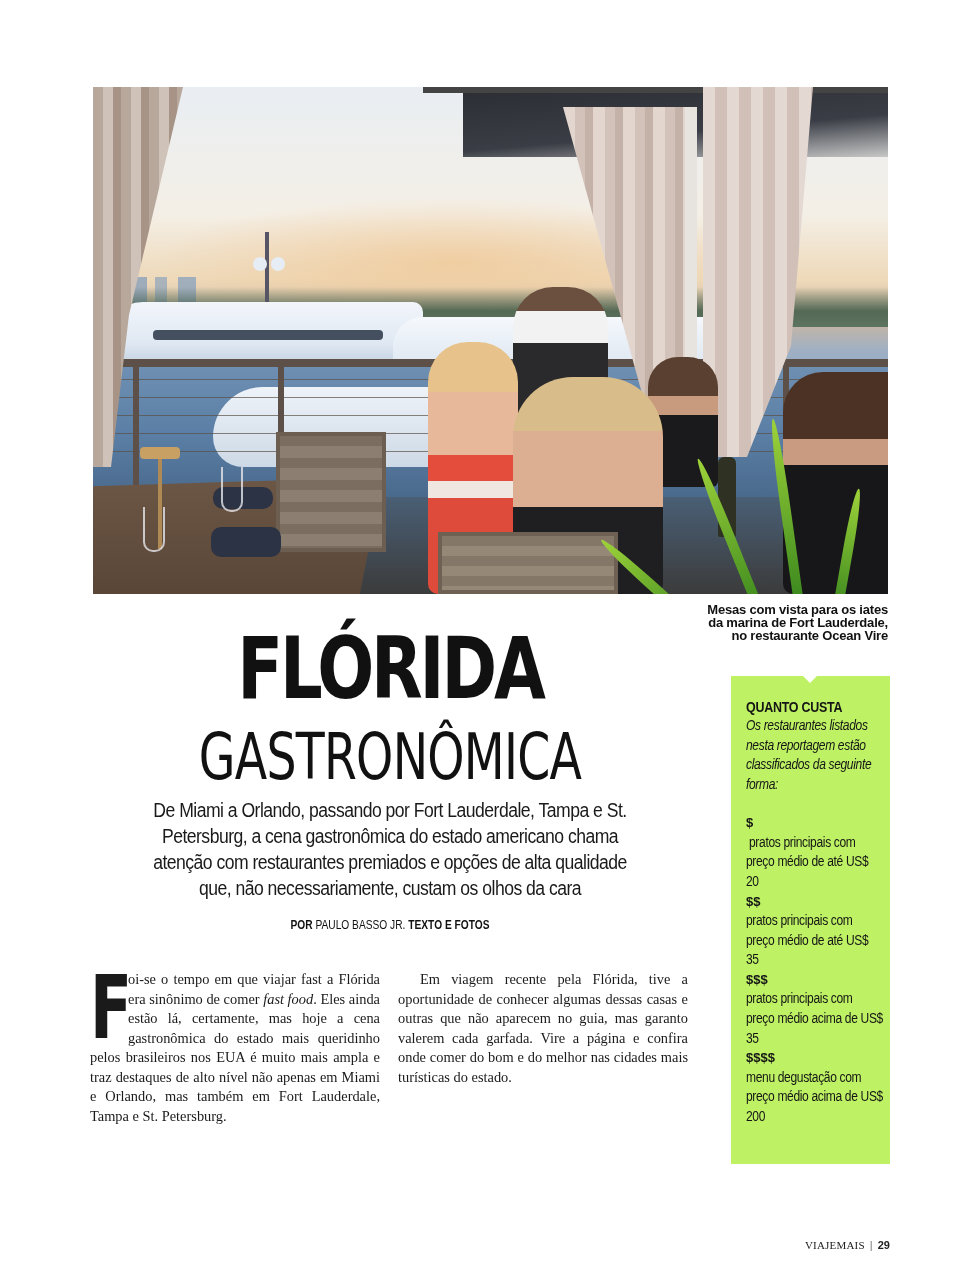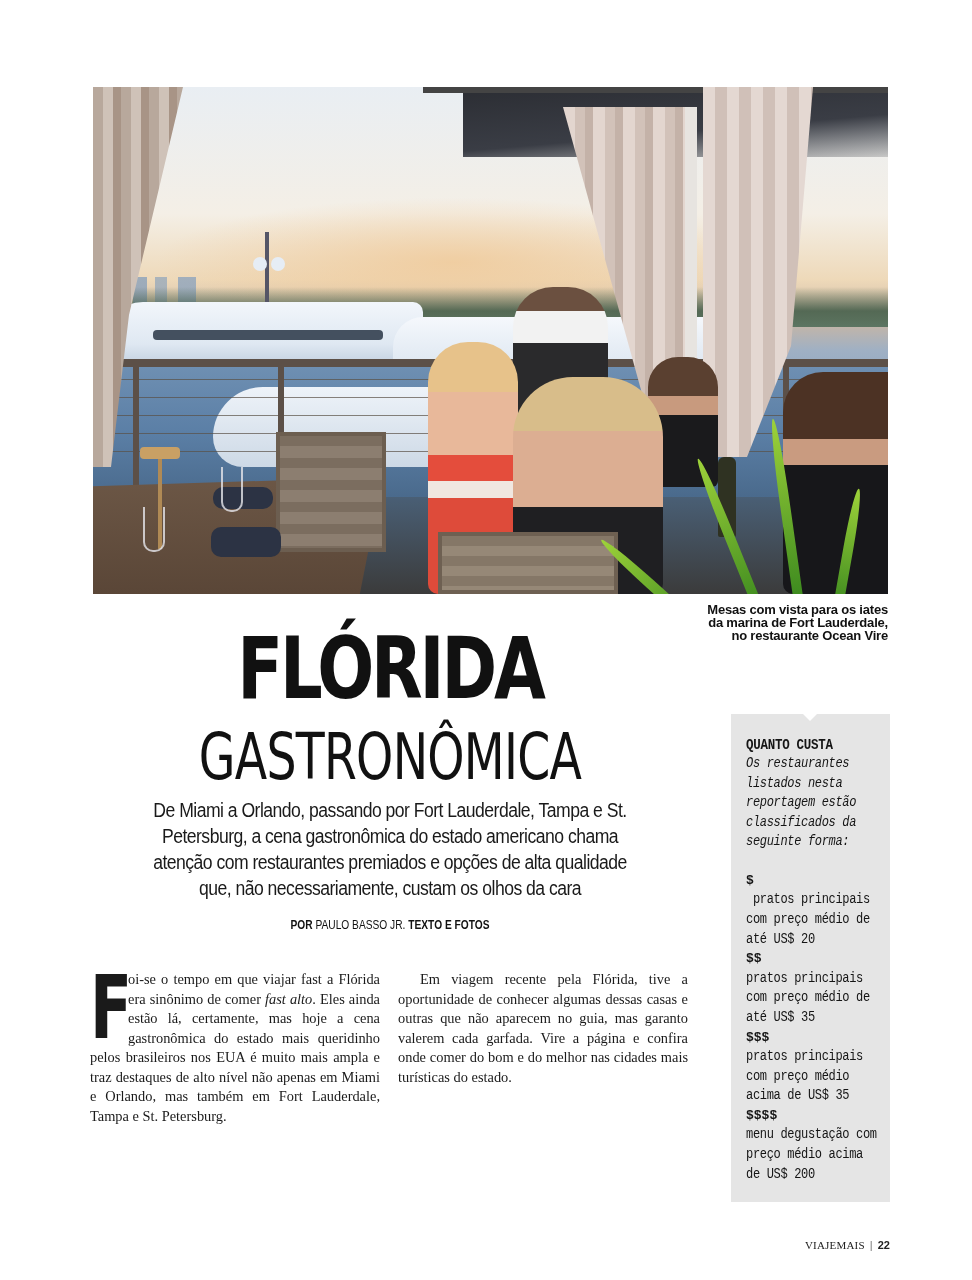--- a/index.html
+++ b/index.html
@@ -111,23 +111,23 @@
   .col p { margin: 0; }
   .col p.indent { text-indent: 22px; }
   .dropcap {
     float: left; font-family: "DejaVu Sans", sans-serif; font-weight: bold; font-size: 88px;
     line-height: 72px; height: 76px; margin: 2px 8px 0 0; transform: scaleX(0.7); transform-origin: left top;
     width: 30px;
   }
 
   
   .price-box {
-    position: absolute; left: 731px; top: 714px; width: 159px; height: 488px;
-    background: #e5e5e5; padding: 22px 14px 0 15px;
-    font-family: Liberation Mono, monospace; color: #151515;
+    position: absolute; left: 731px; top: 676px; width: 159px; height: 488px;
+    background: #bef264; padding: 22px 14px 0 15px;
+    font-family: Liberation Sans, sans-serif; color: #151515;
   }
   .price-box .notch {
     position: absolute; left: 72px; top: 0; width: 0; height: 0;
     border-left: 7px solid transparent; border-right: 7px solid transparent; border-top: 7px solid #ffffff;
   }
   .price-box .box-title {
     font-weight: bold; font-size: 14.5px; line-height: 18px; transform: scaleX(0.86); transform-origin: left;
     white-space: nowrap; letter-spacing: -0.3px;
   }
   .price-box .box-intro {
@@ -215,21 +215,21 @@
 
 <p class="dek">De Miami a Orlando, passando por Fort Lauderdale, Tampa e St. Petersburg, a cena gastronômica do estado americano chama atenção com restaurantes premiados e opções de alta qualidade que, não necessariamente, custam os olhos da cara</p>
 
 <div class="byline">
   <b>POR</b>
   <span>PAULO BASSO JR.</span>
   <b>TEXTO E FOTOS</b>
 </div>
 
 <div class="col col-1">
-  <p><span class="dropcap">F</span><span>oi-se o tempo em que viajar fast a Flórida era sinônimo de comer </span><em>fast alto</em><span>. Eles ainda estão lá, certamente, mas hoje a cena gastronômica do estado mais queridinho pelos brasileiros nos EUA é muito mais ampla e traz destaques de alto nível não apenas em Miami e Orlando, mas também em Fort Lauderdale, Tampa e St. Petersburg.</span></p>
+  <p><span class="dropcap">F</span><span>oi-se o tempo em que viajar fast a Flórida era sinônimo de comer </span><em>fast food</em><span>. Eles ainda estão lá, certamente, mas hoje a cena gastronômica do estado mais queridinho pelos brasileiros nos EUA é muito mais ampla e traz destaques de alto nível não apenas em Miami e Orlando, mas também em Fort Lauderdale, Tampa e St. Petersburg.</span></p>
 </div>
 
 <div class="col col-2">
   <p class="indent">Em viagem recente pela Flórida, tive a oportunidade de conhecer algumas dessas casas e outras que não aparecem no guia, mas garanto valerem cada garfada. Vire a página e confira onde comer do bom e do melhor nas cidades mais turísticas do estado.</p>
 </div>
 
 <aside class="price-box">
   <span class="notch"></span>
   <div class="box-title">QUANTO CUSTA</div>
   <div class="box-intro">Os restaurantes listados nesta reportagem estão classificados da seguinte forma:</div>
@@ -249,14 +249,14 @@
     <div class="tier">
       <div class="tier-symbol">$$$$</div>
       <div class="tier-desc">menu degustação com preço médio acima de US$ 200</div>
     </div>
   </div>
 </aside>
 
 <div class="folio">
   <span class="mag">VIAJEMAIS</span>
   <span class="sep">|</span>
-  <span class="num">22</span>
+  <span class="num">29</span>
 </div>
 
 </body></html>

